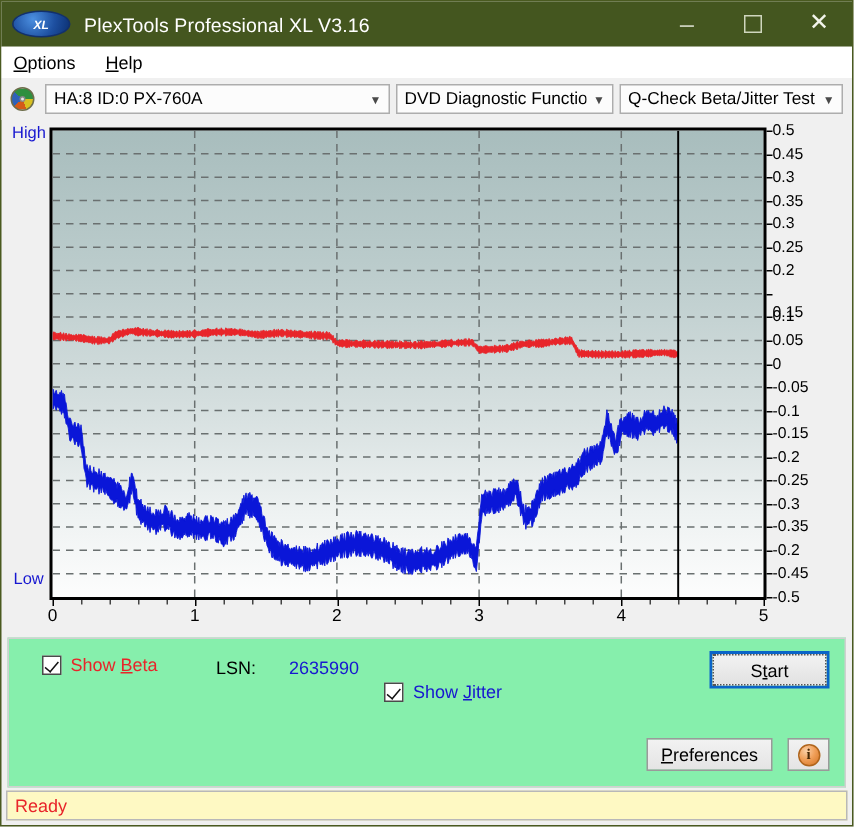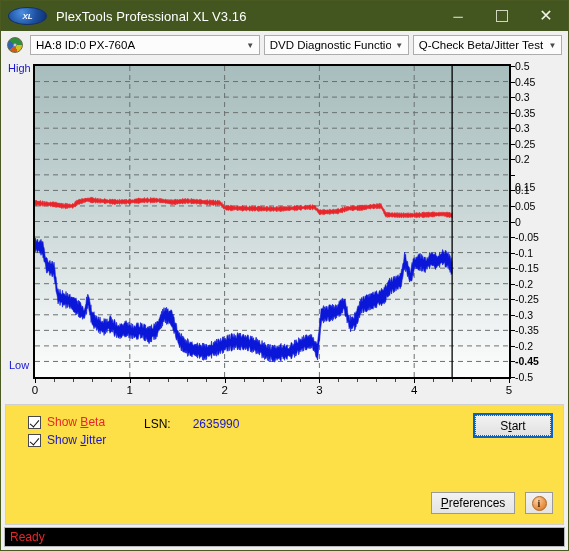--- a/index.html
+++ b/index.html
@@ -121,27 +121,27 @@
   .xtick{
     position:absolute;top:325px;font-size:11.5px;color:#000;
     transform:translateX(-50%);
   }
   .xtick-mark{position:absolute;top:320px;width:1px;height:4px;background:#000;}
   
   .bottom{
     flex:1 1 auto;
     margin:0 4px 0 4px;
     border:1px solid #d0d0d0;
-    background:#fde047;
+    background:#86efac;
     position:relative;
     box-sizing:border-box;
   }
   .chk-row{display:flex;align-items:center;margin-left:22px;}
   .chk-row.r1{margin-top:10px;}
-  .chk-row.r2{margin-top:4px;}
+  .chk-row.r2{margin-top:4px;justify-content:center;}
   .chkbox{
     width:13px;height:13px;border:1px solid #4a4a4a;background:#fff;
     box-sizing:border-box;position:relative;margin-right:6px;flex:0 0 auto;
   }
   .chkbox:after{
     content:"";position:absolute;left:3px;top:1px;width:4px;height:8px;
     border:solid #111;border-width:0 1.6px 1.6px 0;transform:rotate(40deg);
   }
   .chk-label{font-size:12px;}
   .chk-label.beta{color:#e8252a;}
@@ -179,21 +179,21 @@
     width:15px;height:15px;border-radius:50%;
     background:radial-gradient(circle at 35% 28%,#fbd0a6 0%,#f0a05a 45%,#d3711f 100%);
     color:#4a2a06;font-size:10px;font-weight:bold;font-family:"Liberation Serif",serif;
     display:flex;align-items:center;justify-content:center;
     border:1px solid #b0651c;box-sizing:border-box;
   }
   
   .statusbar{
     flex:0 0 auto;height:20px;
     margin:2px 3px 3px 3px;
-    background:#000000;border:1px solid #b8b8b8;
+    background:#fef9c3;border:1px solid #b8b8b8;
     display:flex;align-items:center;padding-left:5px;
     font-size:12px;color:#e8252a;
     box-sizing:border-box;
   }
 </style>
 </head>
 <body>
 
 <div class="window">
 
@@ -202,20 +202,24 @@
     <div class="title-text">PlexTools Professional XL V3.16</div>
     <div class="winbtns">
       <div class="winbtn min">─</div>
       <div class="winbtn max">
           <span></span>
         </div>
       <div class="winbtn close">✕</div>
     </div>
   </div>
 
+  <div class="menubar">
+    <div class="menuitem"><u>O</u><span>ptions</span></div>
+    <div class="menuitem"><u>H</u><span>elp</span></div>
+  </div>
 
   <div class="toolbar">
     <div class="disc-icon"></div>
     <div class="combo drive">
       <div class="cval">HA:8 ID:0  PX-760A</div>
       <div class="arrow">▼</div>
     </div>
     <div class="combo func">
       <div class="cval">DVD Diagnostic Functions</div>
       <div class="arrow">▼</div>
@@ -291,21 +295,21 @@
         <div class="ytick" style="top: 224.7px;">-0.2</div>
         <div class="ytick-mark" style="top: 224.7px;"></div>
         <div class="ytick" style="top: 240.25px;">-0.25</div>
         <div class="ytick-mark" style="top: 240.25px;"></div>
         <div class="ytick" style="top: 255.8px;">-0.3</div>
         <div class="ytick-mark" style="top: 255.8px;"></div>
         <div class="ytick" style="top: 271.35px;">-0.35</div>
         <div class="ytick-mark" style="top: 271.35px;"></div>
         <div class="ytick" style="top: 286.9px;">-0.2</div>
         <div class="ytick-mark" style="top: 286.9px;"></div>
-        <div class="ytick" style="top: 302.45px; font-weight: bold;">-0.45</div>
+        <div class="ytick" style="top: 302.45px;">-0.45</div>
         <div class="ytick-mark" style="top: 302.45px;"></div>
         <div class="ytick" style="top: 318px;">-0.5</div>
         <div class="ytick-mark" style="top: 318px;"></div>
         <div class="xtick" style="left: 32px;">0</div>
         <div class="xtick-mark" style="left: 32px;"></div>
         <div class="xtick" style="left: 126.8px;">1</div>
         <div class="xtick-mark" style="left: 126.8px;"></div>
         <div class="xtick" style="left: 221.6px;">2</div>
         <div class="xtick-mark" style="left: 221.6px;"></div>
         <div class="xtick" style="left: 316.4px;">3</div>

